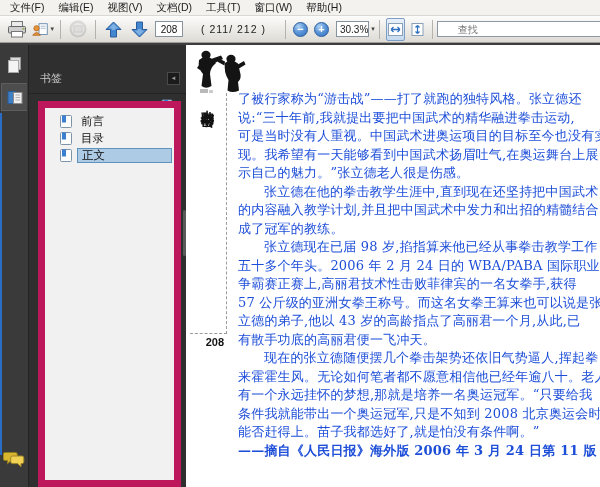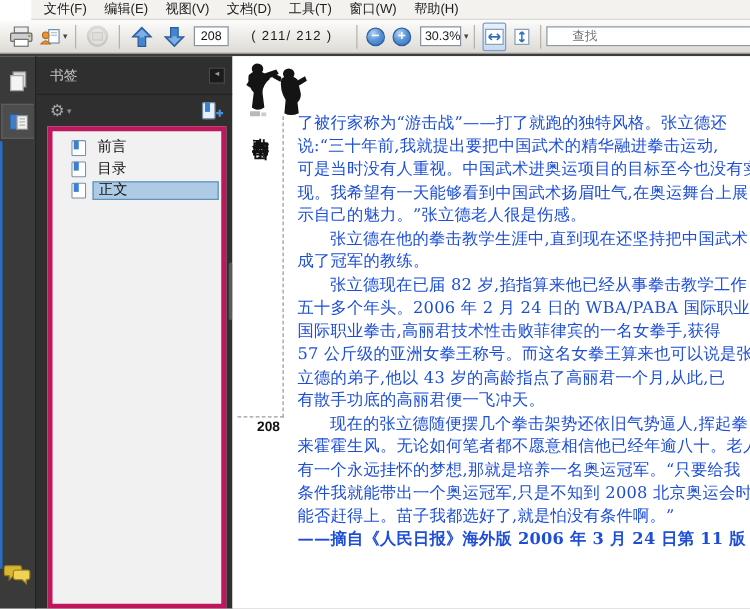--- a/index.html
+++ b/index.html
@@ -2,21 +2,21 @@
 <html><head>
 <meta charset="utf-8">
 <style>
   html,body{margin:0;padding:0;background:#888;}
   .app{position:relative;width:600px;height:487px;background:#fff;overflow:hidden;
        font-family:"Liberation Sans",sans-serif;-webkit-font-smoothing:antialiased;}
 
   
   .menubar{position:absolute;top:0;left:0;right:0;height:15px;background:#f3f2ef;
            border-bottom:1px solid #dad8d4;display:flex;align-items:center;
-           font-size:10.5px;color:#1c1c1c;padding-left:3px;margin-left:25px;}
+           font-size:10.5px;color:#1c1c1c;padding-left:3px;}
   .menu-item{padding:0 7px;line-height:15px;cursor:default;}
 
   
   .toolbar{position:absolute;top:16px;left:0;right:0;height:26px;
            background:linear-gradient(#fcfcfb,#dedbd5);border-bottom:1px solid #a09d98;
            display:flex;align-items:center;padding:0 4px;}
   .tbtn{height:22px;min-width:22px;display:flex;align-items:center;justify-content:center;
         border-radius:2px;padding:0 2px;}
   .sep{width:1px;height:19px;background:#b6b3ad;margin:0 4px;flex:0 0 1px;}
   .caret{font-size:7px;color:#444;margin-left:2px;}
@@ -44,31 +44,31 @@
   .iconstrip{position:absolute;top:45px;left:0;width:28px;bottom:0;background:#3a3a3a;}
   .strip-tab{position:absolute;left:1px;width:26px;height:28px;display:flex;
              align-items:center;justify-content:center;}
   .strip-tab.active{background:#4d4d4d;border:1px solid #5e5e5e;border-right:none;box-sizing:border-box;}
   .blue-line{position:absolute;left:0;top:68px;width:2px;height:342px;background:#2b6cc5;}
   .comments-btn{position:absolute;left:3px;top:406px;width:23px;height:18px;}
 
   
   .panel{position:absolute;top:45px;left:28px;width:158px;bottom:0;background:#2f2f2f;
          border-left:1px solid #242424;box-sizing:border-box;}
-  .panel-header{height:30px;display:flex;align-items:center;padding:0 6px 0 11px;
+  .panel-header{height:30px;display:flex;align-items:center;padding:18px 6px 0 11px;
                 border-bottom:1px solid #242424;color:#c9c9c9;font-size:11px;}
   .panel-collapse{margin-left:auto;width:13px;height:13px;background:#1b1b1b;
                   border:1px solid #4a4a4a;color:#9a9a9a;font-size:6px;display:flex;
                   align-items:center;justify-content:center;box-sizing:border-box;}
   .panel-opts{height:25px;display:flex;align-items:center;padding:0 7px 0 11px;}
   .gear{font-size:13px;color:#a5a5a5;line-height:13px;}
   .opt-caret{font-size:7px;color:#8f8f8f;margin-left:2px;}
   .opts-right{margin-left:auto;display:flex;align-items:center;}
   .bm-list{position:absolute;left:9px;right:5px;top:56px;bottom:0;background:#f1f1f1;
-           border:4px solid #be185d;padding-top:5px;overflow:hidden;box-sizing:border-box;}
+           border:7px solid #be185d;padding-top:5px;overflow:hidden;box-sizing:border-box;}
   .bm-item{display:flex;align-items:center;height:17px;padding:0 2px 0 15px;gap:5px;
            font-size:11.5px;color:#101010;}
   .bm-label{padding:0 4px;line-height:15px;white-space:nowrap;}
   .bm-item.selected .bm-label{flex:1;background:#aecbe6;border:1px solid #5e93bd;line-height:13px;}
   .resize-handle{position:absolute;top:210px;left:183px;width:3px;height:46px;
                  background:#5a5a5a;border-radius:2px;}
 
   
   .docpane{position:absolute;top:45px;left:186px;right:0;bottom:0;background:#ffffff;}
   .ink{position:absolute;left:10px;top:3px;}
@@ -253,24 +253,25 @@
     <div class="vtitle">内劲与拳击</div>
     <div class="pnum">208</div>
 
     <div class="textcol">
       <div class="tl">了被行家称为“游击战”——打了就跑的独特风格。张立德还</div>
       <div class="tl">说:“三十年前,我就提出要把中国武术的精华融进拳击运动,</div>
       <div class="tl">可是当时没有人重视。中国武术进奥运项目的目标至今也没有实</div>
       <div class="tl">现。我希望有一天能够看到中国武术扬眉吐气,在奥运舞台上展</div>
       <div class="tl">示自己的魅力。”张立德老人很是伤感。</div>
       <div class="tl ind">张立德在他的拳击教学生涯中,直到现在还坚持把中国武术</div>
+      <div class="tl">的内容融入教学计划,并且把中国武术中发力和出招的精髓结合</div>
       <div class="tl">成了冠军的教练。</div>
-      <div class="tl ind">张立德现在已届 82 岁,掐指算来他已经从事拳击教学工作</div>
+      <div class="tl ind">张立德现在已届 98 岁,掐指算来他已经从事拳击教学工作</div>
       <div class="tl">五十多个年头。2006 年 2 月 24 日的 WBA/PABA 国际职业拳击</div>
-      <div class="tl">国际职业拳击,高丽君技术性击败菲律宾的一名女拳手,获得</div>
+      <div class="tl">争霸赛正赛上,高丽君技术性击败菲律宾的一名女拳手,获得</div>
       <div class="tl">57 公斤级的亚洲女拳王称号。而这名女拳王算来也可以说是张</div>
       <div class="tl">立德的弟子,他以 43 岁的高龄指点了高丽君一个月,从此,已</div>
       <div class="tl">有散手功底的高丽君便一飞冲天。</div>
       <div class="tl ind">现在的张立德随便摆几个拳击架势还依旧气势逼人,挥起拳</div>
       <div class="tl">来霍霍生风。无论如何笔者都不愿意相信他已经年逾八十。老人</div>
       <div class="tl">有一个永远挂怀的梦想,那就是培养一名奥运冠军。“只要给我</div>
       <div class="tl">条件我就能带出一个奥运冠军,只是不知到 2008 北京奥运会时</div>
       <div class="tl">能否赶得上。苗子我都选好了,就是怕没有条件啊。”</div>
       <div class="tl cite">——摘自《人民日报》海外版 2006 年 3 月 24 日第 11 版</div>
     </div>

